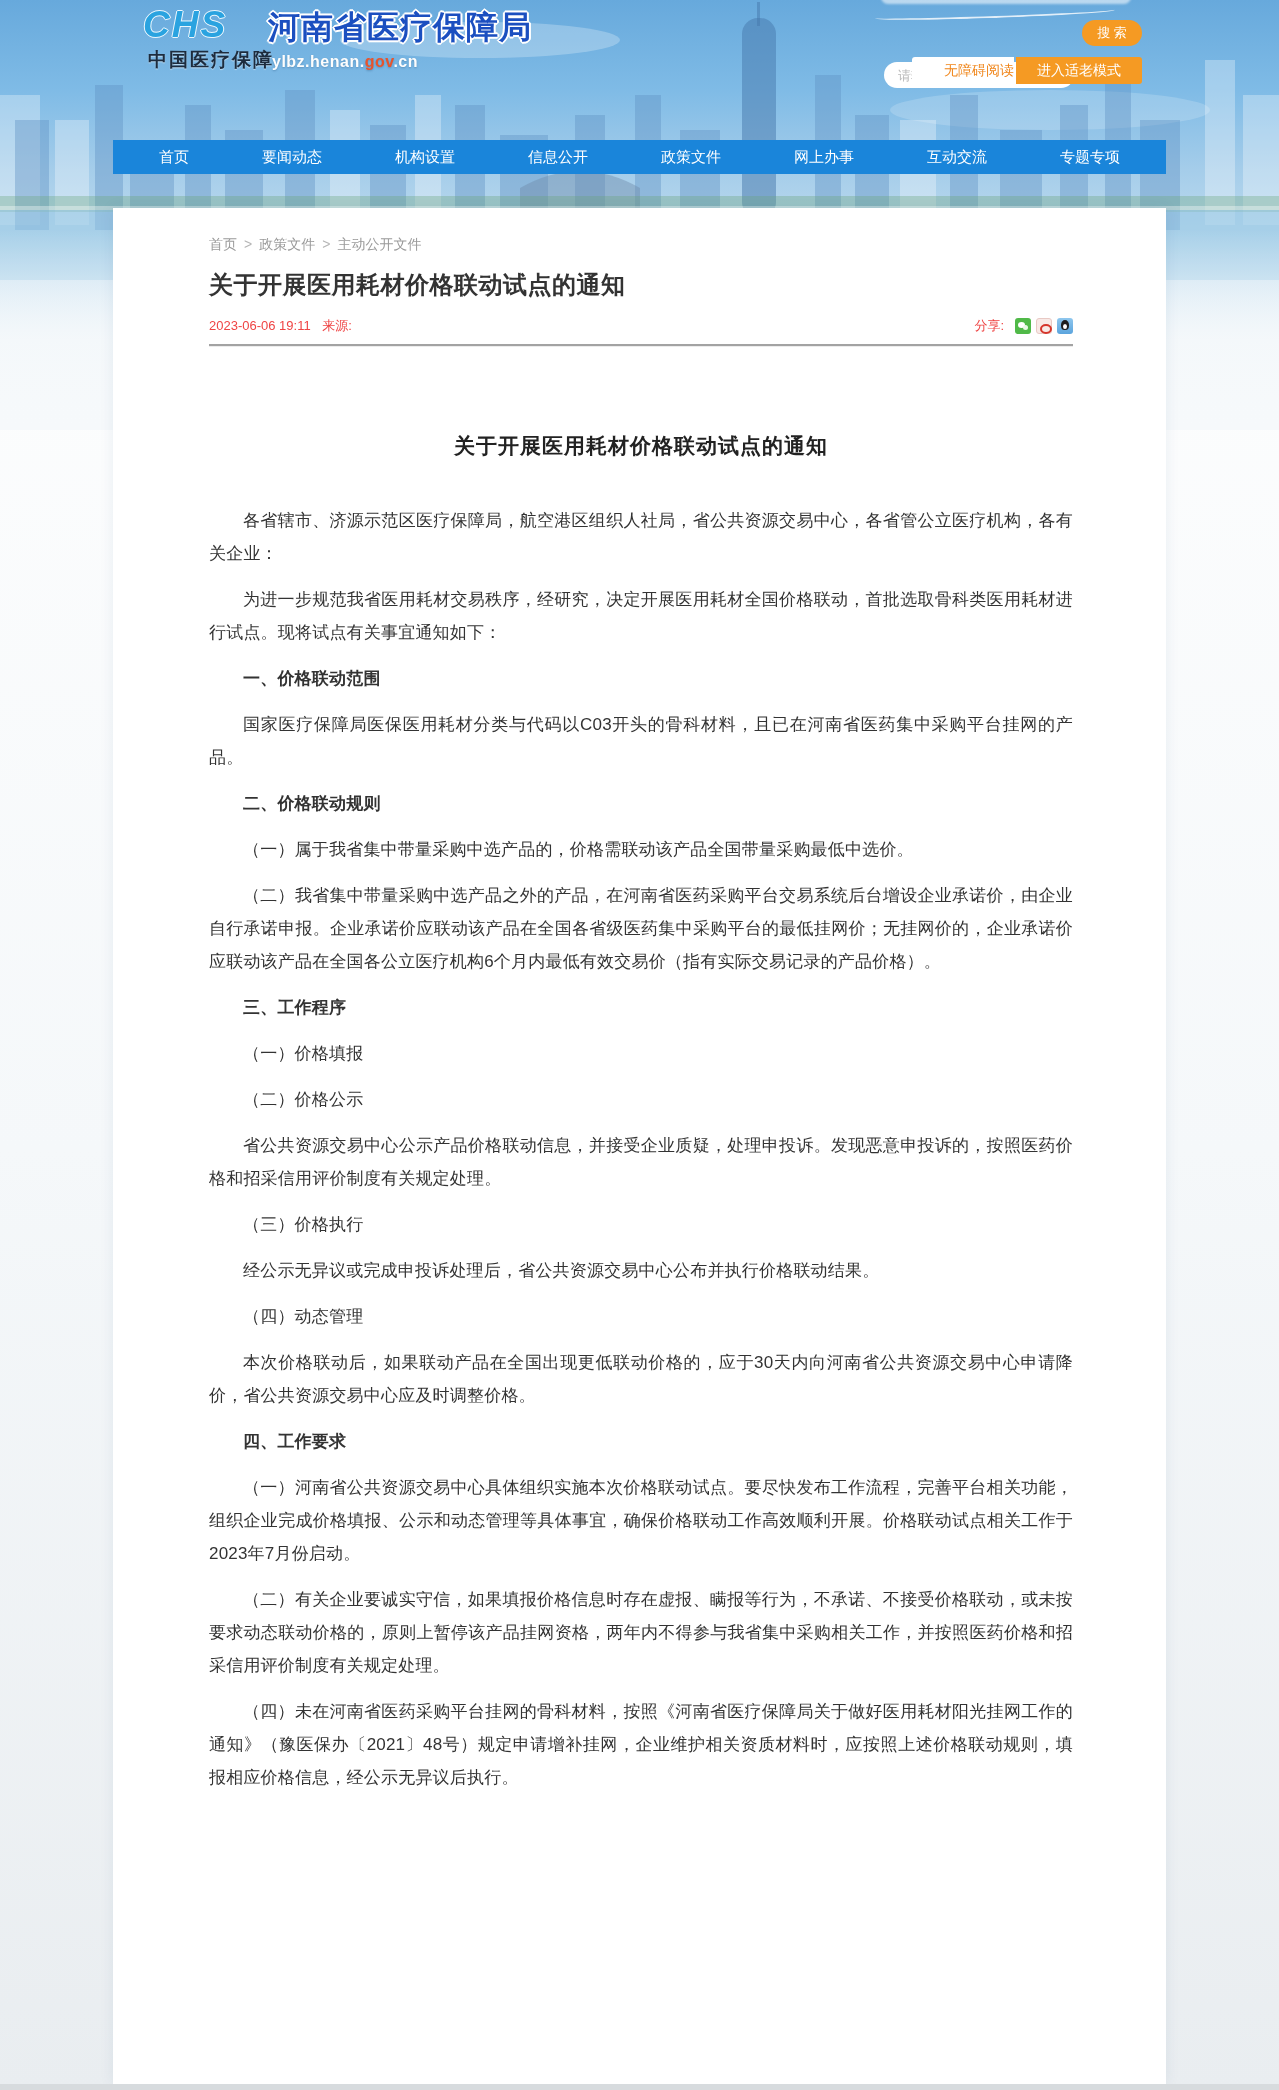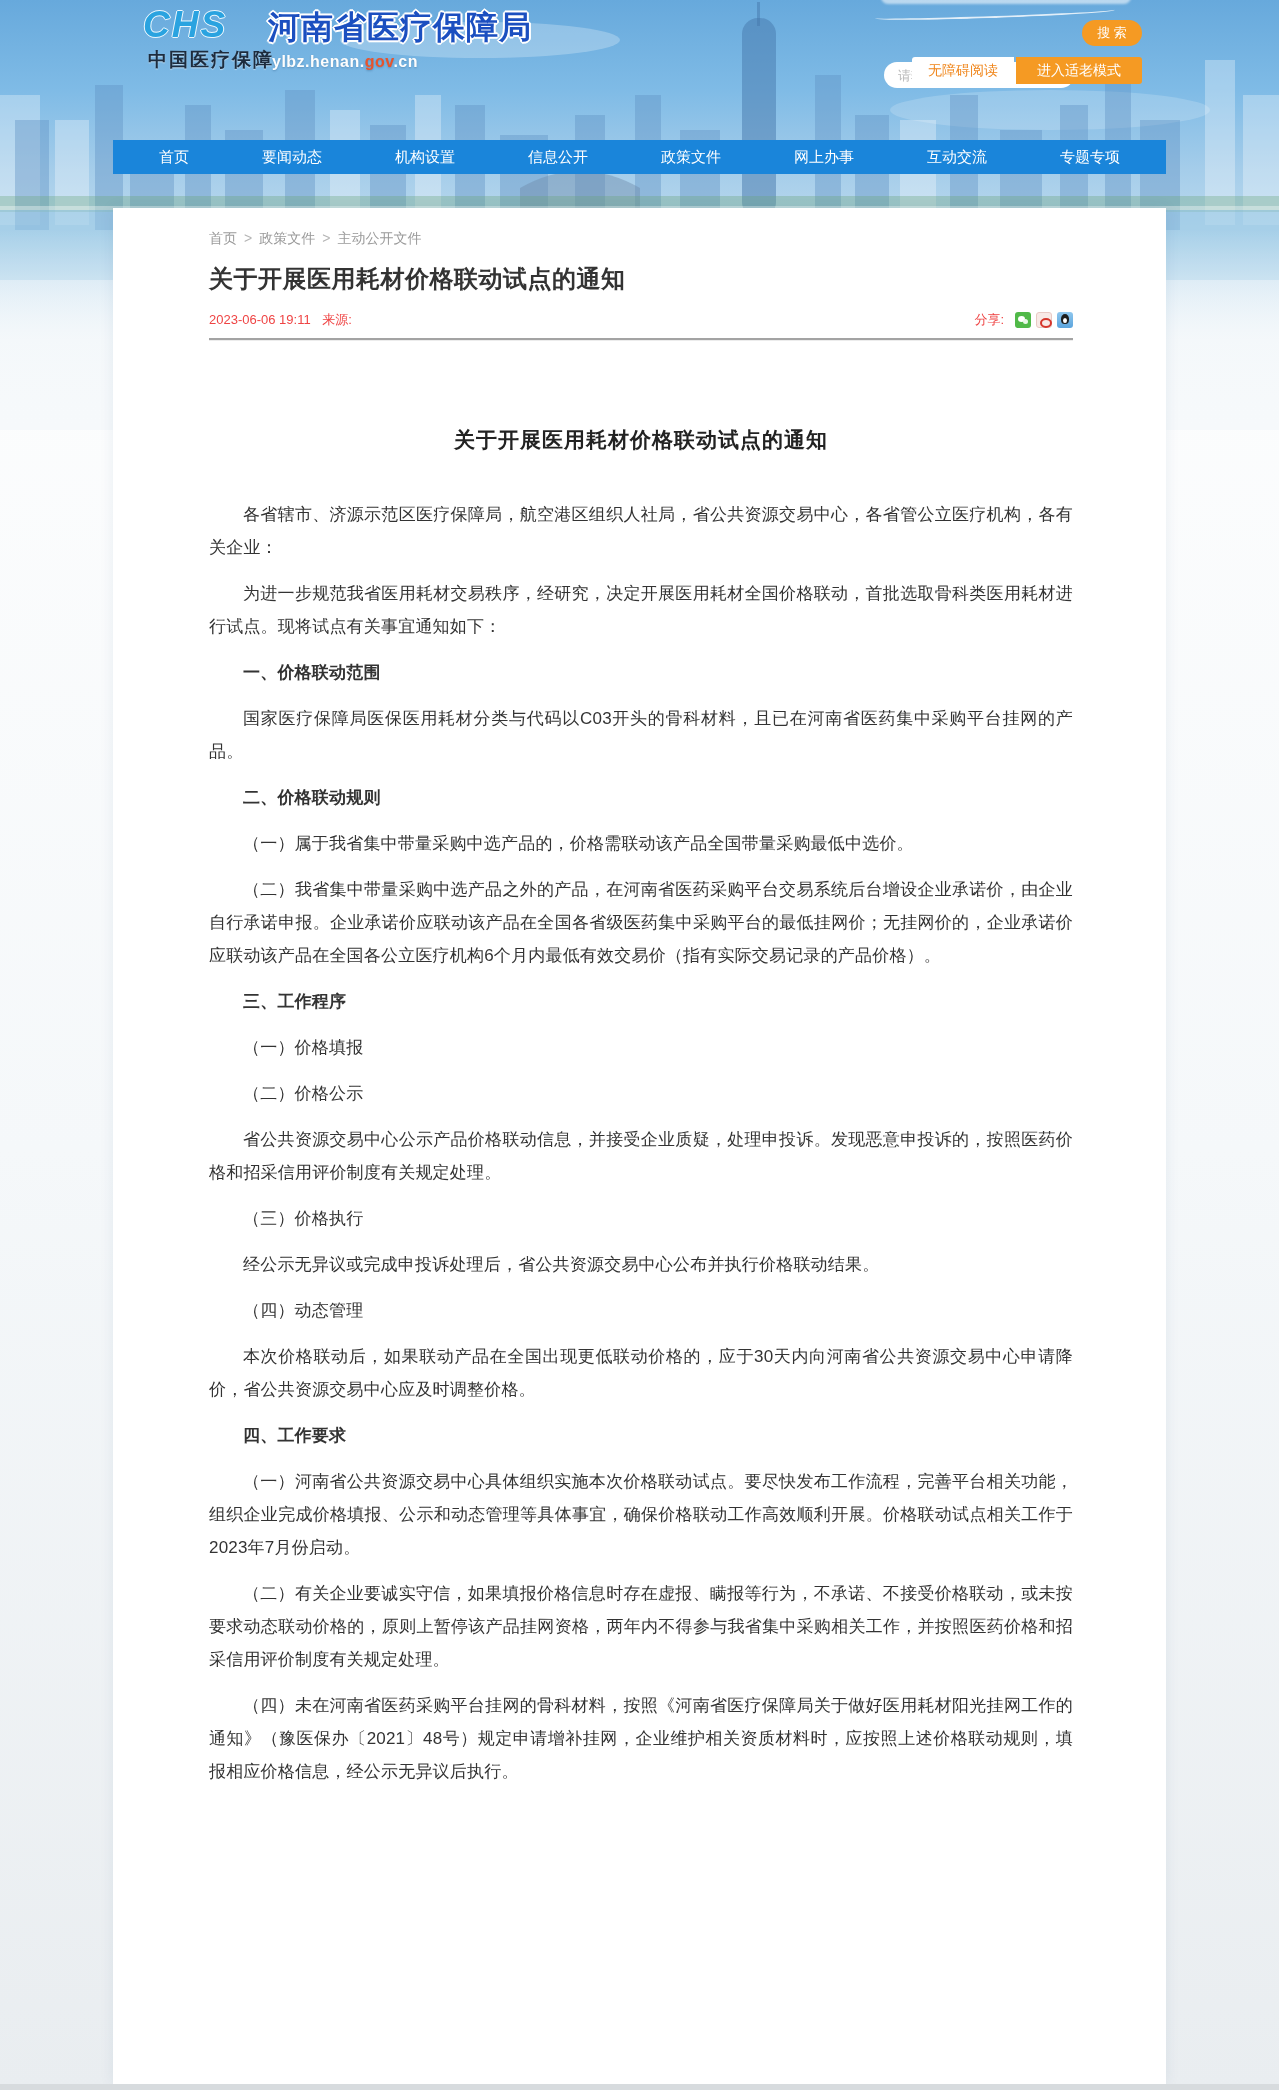--- a/index.html
+++ b/index.html
@@ -60,39 +60,39 @@
     font-family:"Liberation Sans","DejaVu Sans",sans-serif;
     margin-top:30px;
   }
   .search-input::placeholder { color:#b9b9b9; }
   .search-btn {
     position:absolute; left:1082px; top:20px; width:60px; height:26px;
     border:none; border-radius:13px; background:#f59a23; color:#fff;
     font-size:13px; cursor:pointer; font-family:inherit;
   }
   .acc-btn { position:absolute; top:57px; height:27px; border:none; font-size:14px; cursor:pointer; font-family:inherit; }
-  .acc-reading { left:912px; width:102px; background:#ffffff; color:#f08519; border-radius:3px 0 0 3px; }
+  .acc-reading { left:912px; width:102px; background:#ffffff; color:#f08519; border-radius:3px 0 0 3px;text-align:right; }
   .acc-elder  { left:1016px; width:126px; background:#f59a23; color:#ffffff; border-radius:0 3px 3px 0; }
 
   
   .navbar {
     position:absolute; top:140px; left:113px; width:1053px; height:34px;
     background:#1a85da; display:flex; align-items:center;
     justify-content:space-between; padding:0 46px; z-index:3;
   }
   .nav-item { color:#ffffff; font-size:15px; cursor:pointer; white-space:nowrap; }
 
   
   .card {
     position:absolute; top:208px; left:113px; width:1053px; height:1876px;
     background:#ffffff; z-index:2; box-shadow:0 0 14px rgba(30,70,110,.08);
   }
   .inner { margin:0 93px 0 96px; }
 
-  .breadcrumb { padding-top:22px; font-size:14px; color:#9a9a9a; }
+  .breadcrumb { padding-top:28px; font-size:14px; color:#9a9a9a; }
   .breadcrumb .bc-item { color:#9a9a9a; cursor:pointer; }
   .breadcrumb .bc-sep { color:#b5b5b5; margin:0 7px; }
 
   .article-title { margin-top:15px; font-size:24px; font-weight:700; color:#333333; letter-spacing:.5px; }
 
   .meta-row { margin-top:16px; display:flex; justify-content:space-between; align-items:center; font-size:13px; color:#ef4444; }
   .meta-left .src { margin-left:8px; }
   .meta-right { display:flex; align-items:center; }
   .share-label { margin-right:6px; }
   .share-icon { width:16px; height:16px; border-radius:3px; margin-left:5px; display:inline-block; position:relative; cursor:pointer; }

